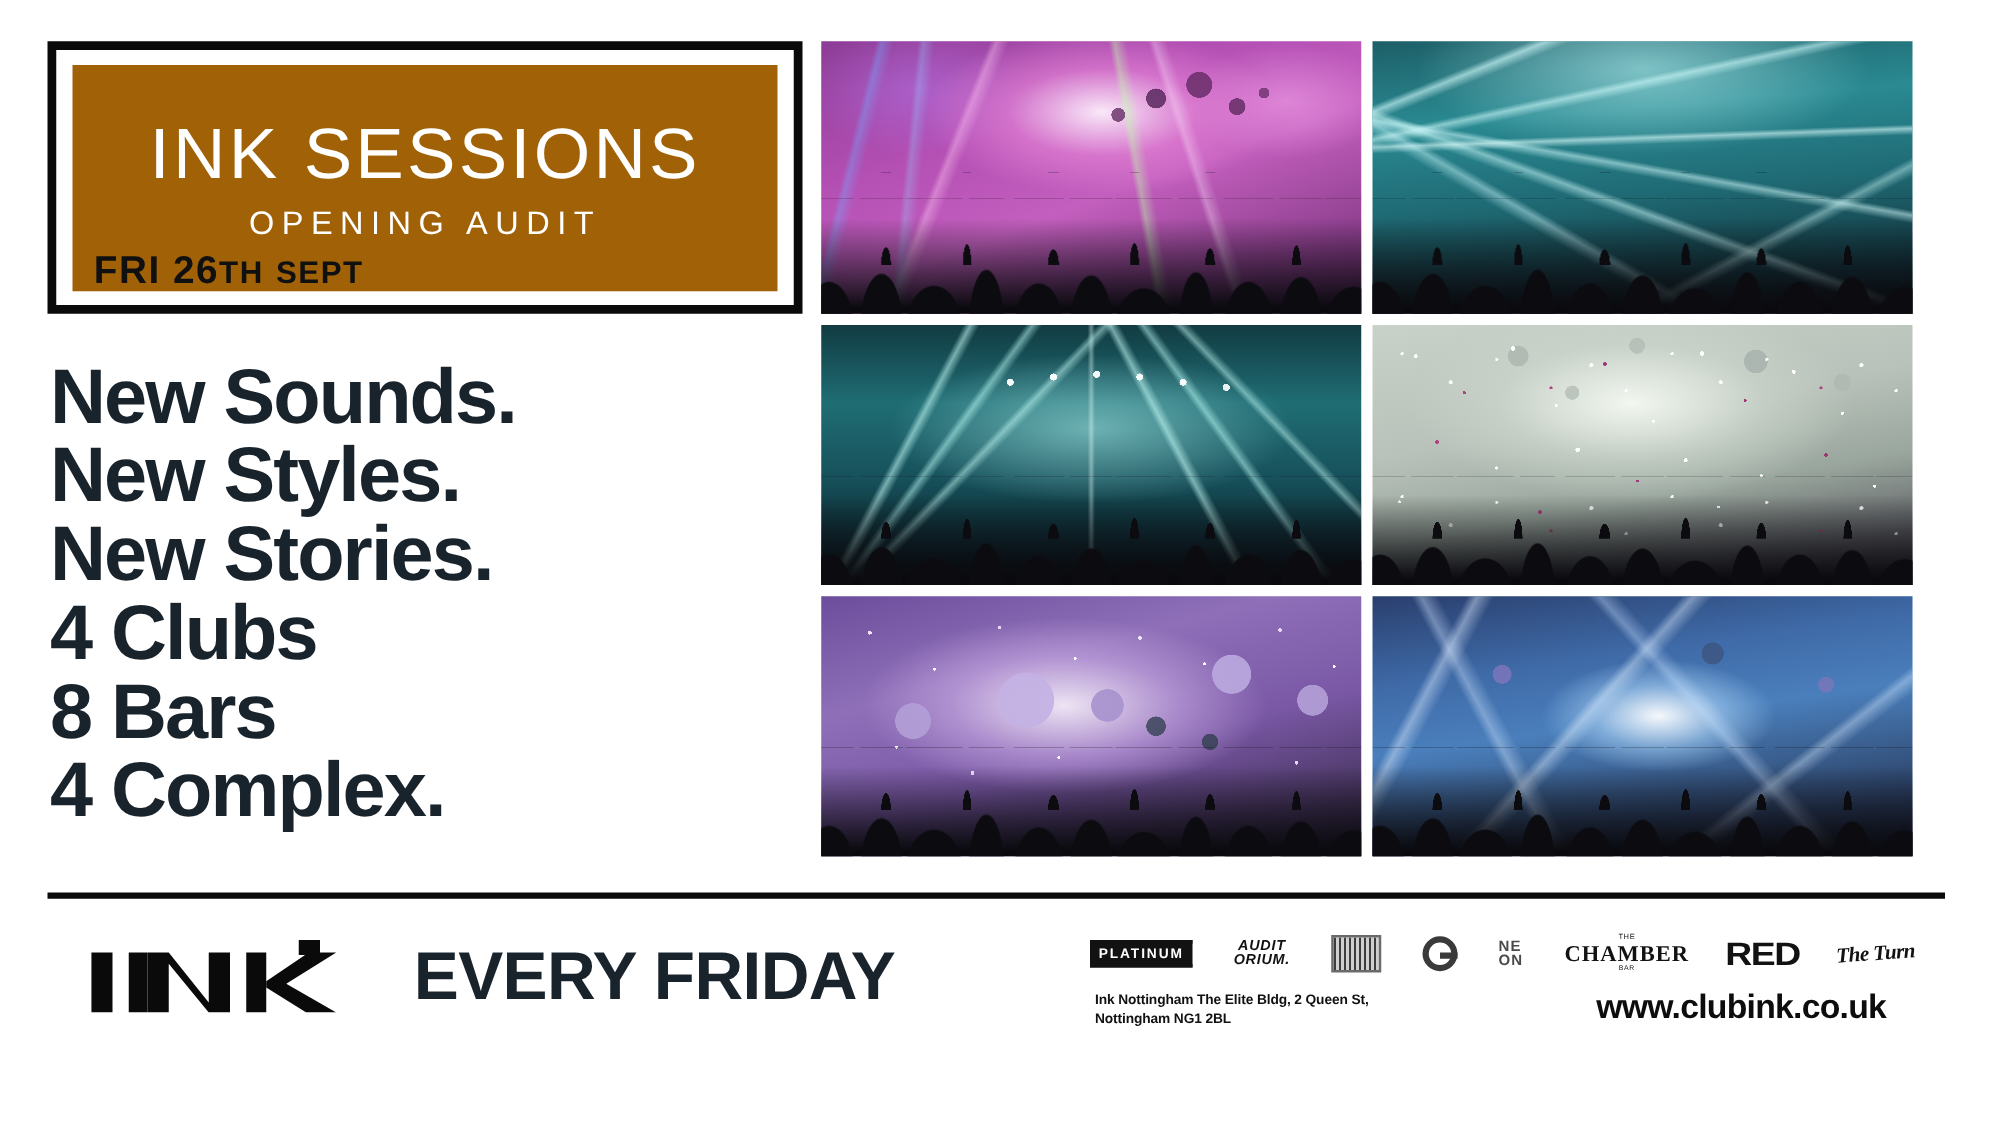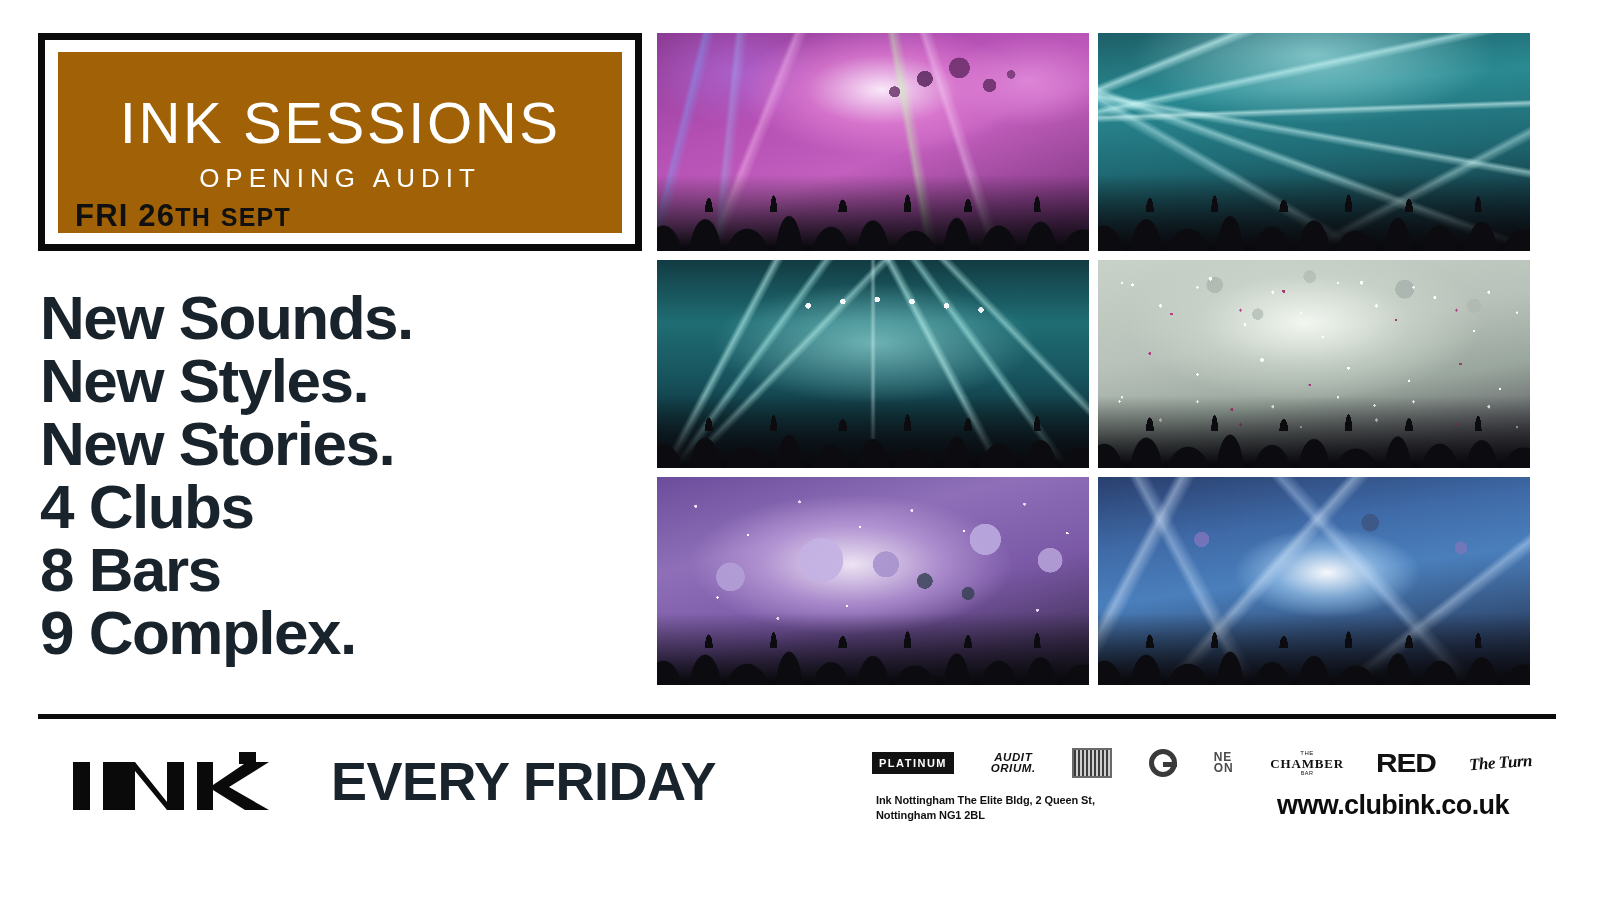--- a/index.html
+++ b/index.html
@@ -430,21 +430,21 @@
     text-align: center;
     line-height: 1;
   }
   .lg-chamber .cham-top {
     font-size: 6px;
     letter-spacing: 0.5px;
     display: block;
   }
   .lg-chamber .cham-main {
     font-family: "Liberation Serif", serif;
-    font-size: 13px;
+    font-size: 18px;
     font-weight: bold;
     letter-spacing: 0.8px;
     display: block;
     margin: 1px 0;
   }
   .lg-chamber .cham-bot {
     font-size: 5.5px;
     letter-spacing: 0.5px;
     display: block;
   }
@@ -500,21 +500,21 @@
     </div>
     <div class="plaque-date"><span>FRI 26</span><span class="sm">TH</span> <span class="sm">SEPT</span></div>
   </div>
 
   <div class="headline">
     <div class="headline-line">New Sounds.</div>
     <div class="headline-line">New Styles.</div>
     <div class="headline-line">New Stories.</div>
     <div class="headline-line">4 Clubs</div>
     <div class="headline-line">8 Bars</div>
-    <div class="headline-line">9 Complex.</div>
+    <div class="headline-line">4 Complex.</div>
   </div>
 
   <div class="photo-grid">
 
     <div class="photo ph-magenta">
       <div class="ov beams-m"></div>
       <div class="ov discoballs"></div>
       <div class="crowd"></div>
       <div class="hands"></div>
     </div>

